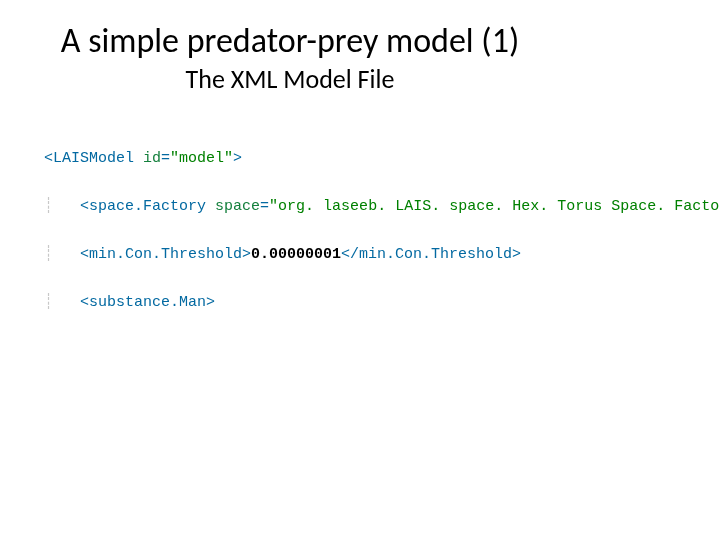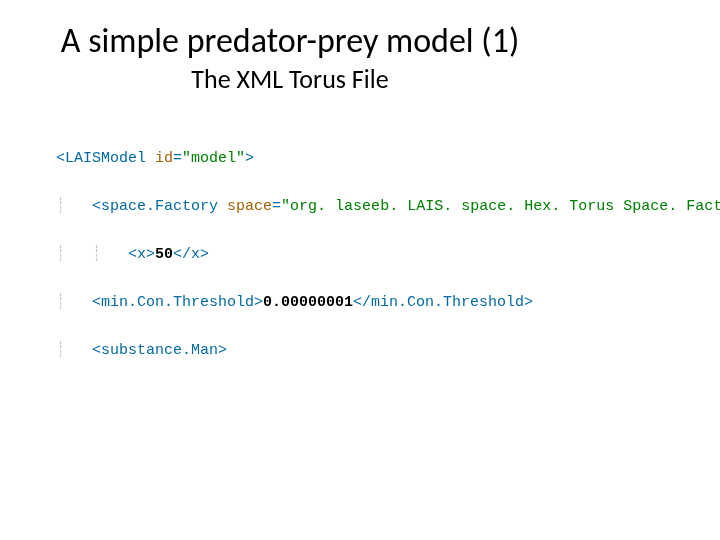--- a/index.html
+++ b/index.html
@@ -9,21 +9,21 @@
     height: 540px;
     background: #ffffff;
     font-family: Calibri, "Segoe UI", Arial, sans-serif;
     overflow: hidden;
   }
   .slide {
     width: 580px;
     height: 540px;
     position: relative;
     box-sizing: border-box;
-    padding: 20px 52px;
+    padding: 20px 40px;
   }
   .title {
     font-size: 34px;
     color: #000;
     text-align: center;
     margin: 0 0 2px 0;
     font-weight: 400;
   }
   .subtitle {
     font-size: 26px;
@@ -34,41 +34,40 @@
   }
   .code-block {
     font-family: Consolas, "Courier New", monospace;
     font-size: 15px;
     line-height: 1.6;
     color: #000080;
     white-space: pre;
     margin-left: 4px;
   }
   .tag { color: #0369a1; }
-  .attr-name { color: #a16207; }
+  .attr-name { color: #15803d; }
   .attr-value { color: #008000; }
   .text-val { color: #000000; font-weight: bold; }
   .line { display: block; }
   .gutter {
     display: inline-block;
     color: #c8c8c8;
     letter-spacing: 0;
   }
 </style>
 </head>
 <body>
 
 <div class="slide">
   <h1 class="title">A simple predator-prey model (1)</h1>
-  <h2 class="subtitle">The XML Torus File</h2>
+  <h2 class="subtitle">The XML Model File</h2>
 
   <div class="code-block">
 <span class="line"><span class="tag">&lt;LAISModel </span><span class="attr-name">id</span><span class="tag">=</span><span class="attr-value">"model"</span><span class="tag">&gt;</span></span>
 <span class="line"><span class="gutter">┊   </span><span class="tag">&lt;space.Factory </span><span class="attr-name">space</span><span class="tag">=</span><span class="attr-value">"org. laseeb. LAIS. space. Hex. Torus Space. Factory"</span></span>
-<span class="line"><span class="gutter">┊   ┊   </span><span class="tag">&lt;x&gt;</span><span class="text-val">50</span><span class="tag">&lt;/x&gt;</span></span>
 <span class="line"><span class="gutter">┊   </span><span class="tag">&lt;min.Con.Threshold&gt;</span><span class="text-val">0.00000001</span><span class="tag">&lt;/min.Con.Threshold&gt;</span></span>
 <span class="line"><span class="gutter">┊   </span><span class="tag">&lt;substance.Man&gt;</span></span>
 
 
 
 
 
 
   </div>
 </div>

